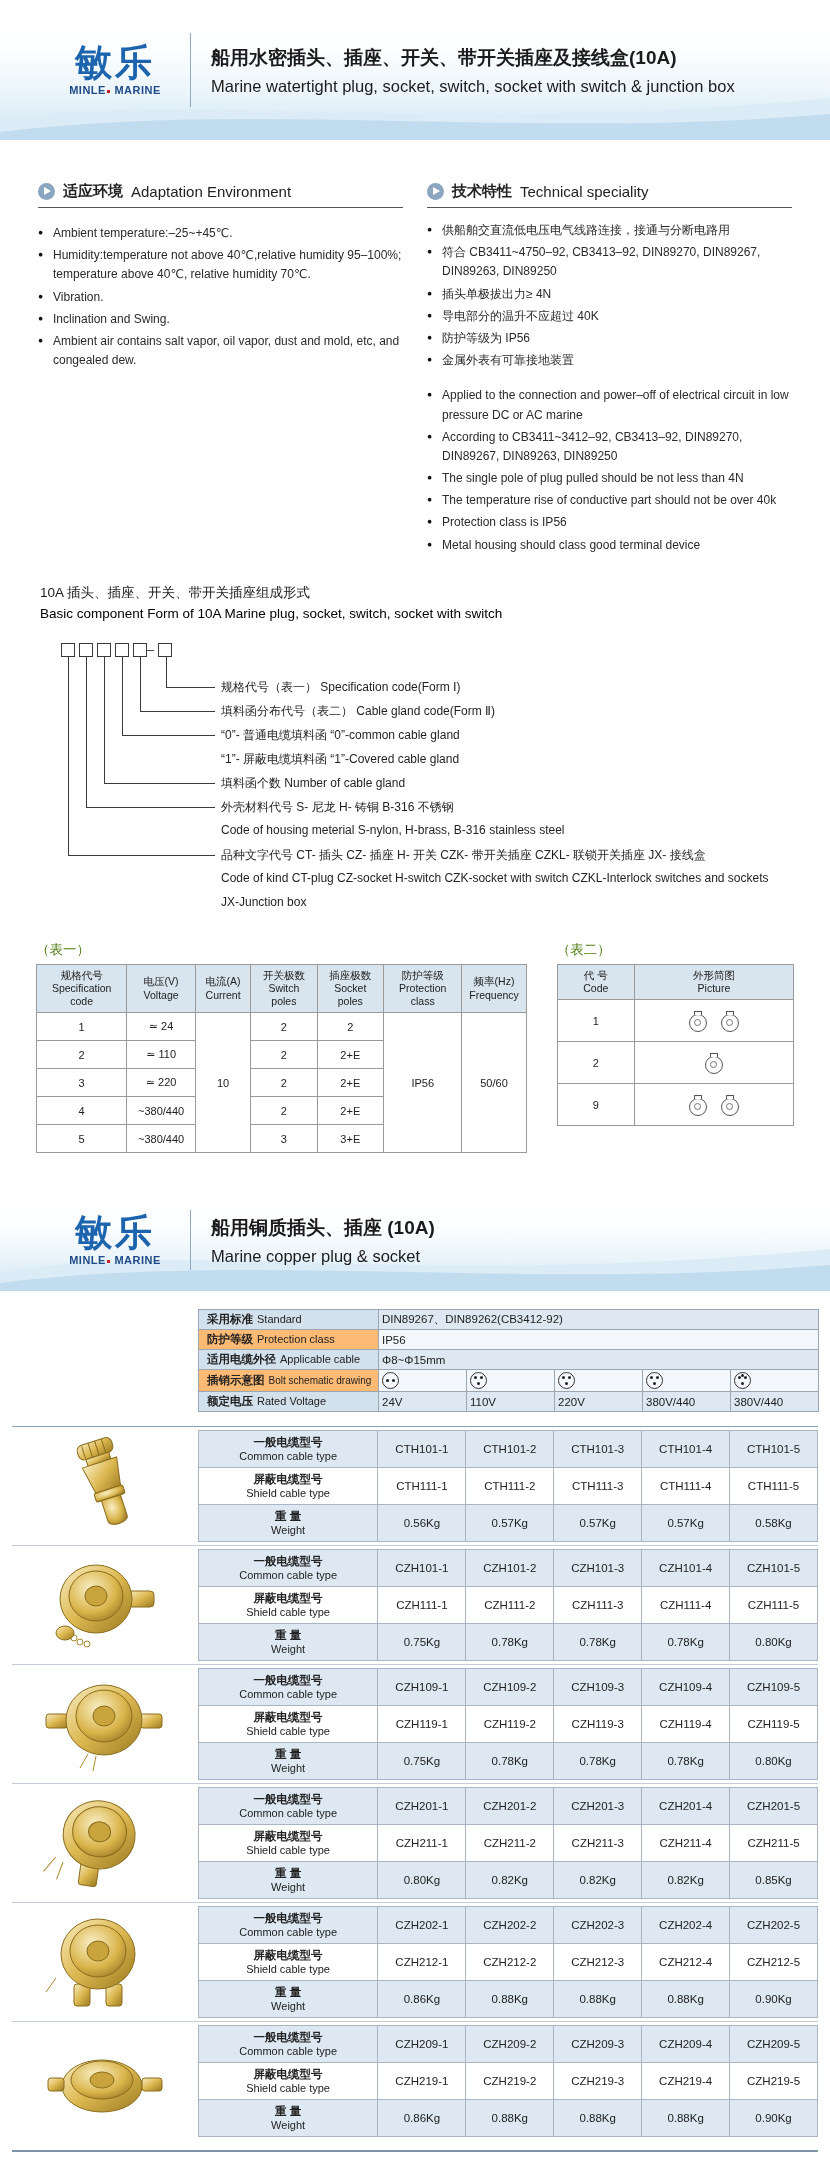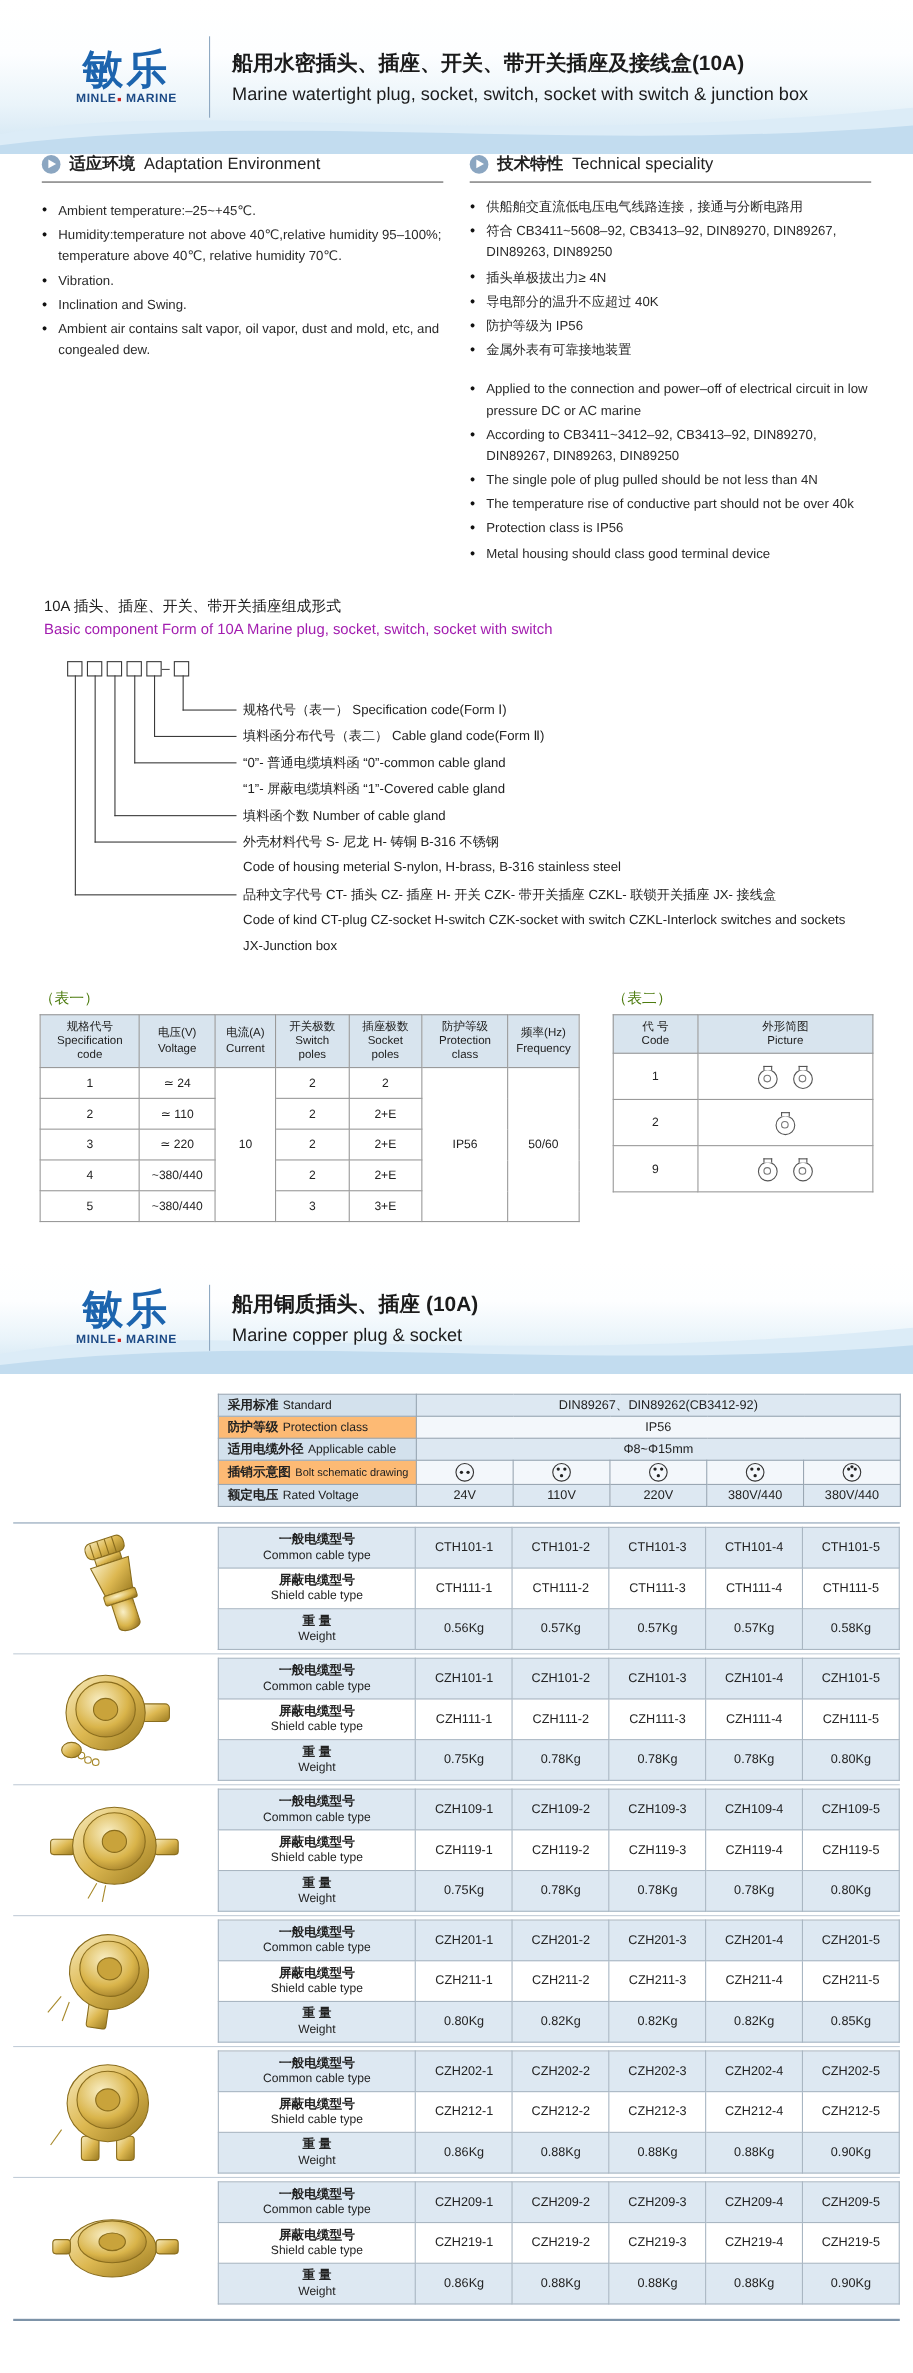--- a/index.html
+++ b/index.html
@@ -12,35 +12,35 @@
   .banner-inner{position:relative;display:flex;align-items:center;height:100%;padding-left:56px;z-index:2;}
   .logo{width:118px;text-align:center;}
   .logo-cn{font-size:37px;font-weight:bold;color:#1c64ae;letter-spacing:3px;line-height:1;}
   .logo-en{font-size:11px;font-weight:bold;color:#1c4a86;letter-spacing:.5px;margin-top:3px;}
   .logo-en .red-tick{display:inline-block;width:3px;height:3px;background:#cc2222;margin:0 1px 1px 1px;}
   .vdiv{width:1px;height:74px;background:#8fa9c2;margin:0 20px 0 16px;}
   .b2 .vdiv{height:60px;}
   .btitle-cn{font-size:19px;font-weight:bold;color:#1b1b1b;margin-bottom:6px;}
   .btitle-en{font-size:16.5px;color:#1b1b1b;}
   
-  .cols{display:flex;gap:24px;padding:0 38px;}
+  .cols{display:flex;gap:24px;padding:0 38px;margin-top:42px;}
   .col{flex:1;min-width:0;}
   .sec-head{display:flex;align-items:center;gap:8px;border-bottom:1px solid #555;padding-bottom:6px;}
   .play-icon{width:17px;height:17px;border-radius:50%;background:#8ba6c1;position:relative;flex:0 0 auto;}
   .play-icon::after{content:"";position:absolute;left:6px;top:4px;border-left:7px solid #fff;border-top:4.5px solid transparent;border-bottom:4.5px solid transparent;}
   .sec-cn{font-size:15px;font-weight:bold;color:#222;}
   .sec-en{font-size:15px;color:#222;}
   ul.blist{list-style:none;margin:13px 0 0 0;padding:0;}
   ul.blist.en{margin-top:16px;}
   ul.blist li{position:relative;padding-left:15px;font-size:12px;line-height:1.6;margin-bottom:3px;color:#2a2a2a;}
   ul.blist li::before{content:"●";position:absolute;left:0;top:2px;font-size:8.5px;color:#111;}
   
   .compform{padding:0 40px;margin-top:26px;}
   .cf-cn{font-size:13.5px;color:#1b1b1b;margin-bottom:4px;}
-  .cf-en{font-size:13.5px;color:#a21caf;}
+  .cf-en{font-size:13.5px;color:#000000;}
   .diagram{position:relative;height:272px;margin:22px 40px 0 46px;font-size:12px;}
   .code-box{position:absolute;top:0;width:12px;height:12px;border:1px solid #3a3a3a;}
   .code-dash{position:absolute;top:-1px;left:101px;font-size:13px;color:#333;}
   .conn{position:absolute;border-left:1px solid #3a3a3a;border-bottom:1px solid #3a3a3a;}
   .dlabel{position:absolute;left:175px;white-space:nowrap;color:#1f1f1f;}
   
   .formsrow{display:flex;gap:30px;padding:0 36px;margin-top:26px;align-items:flex-start;}
   .fcap{font-size:13.5px;color:#4d7c0f;margin-bottom:5px;}
   table.t1{border-collapse:collapse;}
   table.t1 th,table.t1 td{border:1px solid #9a9a9a;text-align:center;font-weight:normal;}
@@ -49,21 +49,21 @@
   .hcn{display:block;}.hen{display:block;}
   table.t2{border-collapse:collapse;}
   table.t2 th,table.t2 td{border:1px solid #9a9a9a;text-align:center;font-weight:normal;}
   table.t2 th{background:#d8e4ee;font-size:10.5px;line-height:1.25;padding:4px 6px;}
   table.t2 td{font-size:11px;height:37px;padding:2px 8px;}
   .sock{display:inline-block;width:16px;height:16px;border:1.4px solid #555;border-radius:50%;position:relative;margin:4px 7px 0 7px;vertical-align:middle;}
   .sock::before{content:"";position:absolute;left:4px;top:-4px;width:6px;height:3px;border:1px solid #555;border-bottom:none;background:#fff;}
   .sock::after{content:"";position:absolute;left:4.5px;top:4.5px;width:5px;height:5px;border:1px solid #777;border-radius:50%;}
   
   table.spec{border-collapse:collapse;margin:18px 0 0 198px;table-layout:fixed;}
-  table.spec td{border:1px solid #9aa7b3;text-align:center;font-size:11.5px;padding:2px 3px;}
+  table.spec td{border:1px solid #9aa7b3;font-size:11.5px;padding:2px 3px;}
   table.spec td.lbl{text-align:left;padding-left:8px;background:#d8e4ee;}
   .lblcn{font-weight:bold;font-size:11.5px;margin-right:4px;}
   .lblen{font-size:11px;}
   tr.sA td{background:#dde8f2;}tr.sA td.lbl{background:#d3e1ed;}
   tr.sB td{background:#f3f7fb;}tr.sB td.lbl{background:#fdba74;}
   .pin{display:inline-block;width:15px;height:15px;border:1.2px solid #333;border-radius:50%;position:relative;vertical-align:middle;}
   .pin i{position:absolute;width:3px;height:3px;background:#222;border-radius:50%;}
   
   .products{margin:14px 12px 0 12px;border-top:1.5px solid #8aa0b5;}
   .block{display:flex;align-items:center;padding:3px 0;border-top:1px solid #c2cdd8;}
@@ -134,21 +134,21 @@
     </ul>
   </div>
   <div class="col">
     <div class="sec-head">
       <span class="play-icon"></span>
       <span class="sec-cn">技术特性</span>
       <span class="sec-en">Technical speciality</span>
     </div>
     <ul class="blist">
       <li>供船舶交直流低电压电气线路连接，接通与分断电路用</li>
-      <li>符合 CB3411~5608–92, CB3413–92, DIN89270, DIN89267, DIN89263, DIN89250</li>
+      <li>符合 CB3411~4750–92, CB3413–92, DIN89270, DIN89267, DIN89263, DIN89250</li>
       <li>插头单极拔出力≥ 4N</li>
       <li>导电部分的温升不应超过 40K</li>
       <li>防护等级为 IP56</li>
       <li>金属外表有可靠接地装置</li>
     </ul>
     <ul class="blist en">
       <li>Applied to the connection and power–off of electrical circuit in low pressure DC or AC marine</li>
       <li>According to CB3411~3412–92, CB3413–92, DIN89270, DIN89267, DIN89263, DIN89250</li>
       <li>The single pole of plug pulled should be not less than 4N</li>
       <li>The temperature rise of conductive part should not be over 40k</li>

